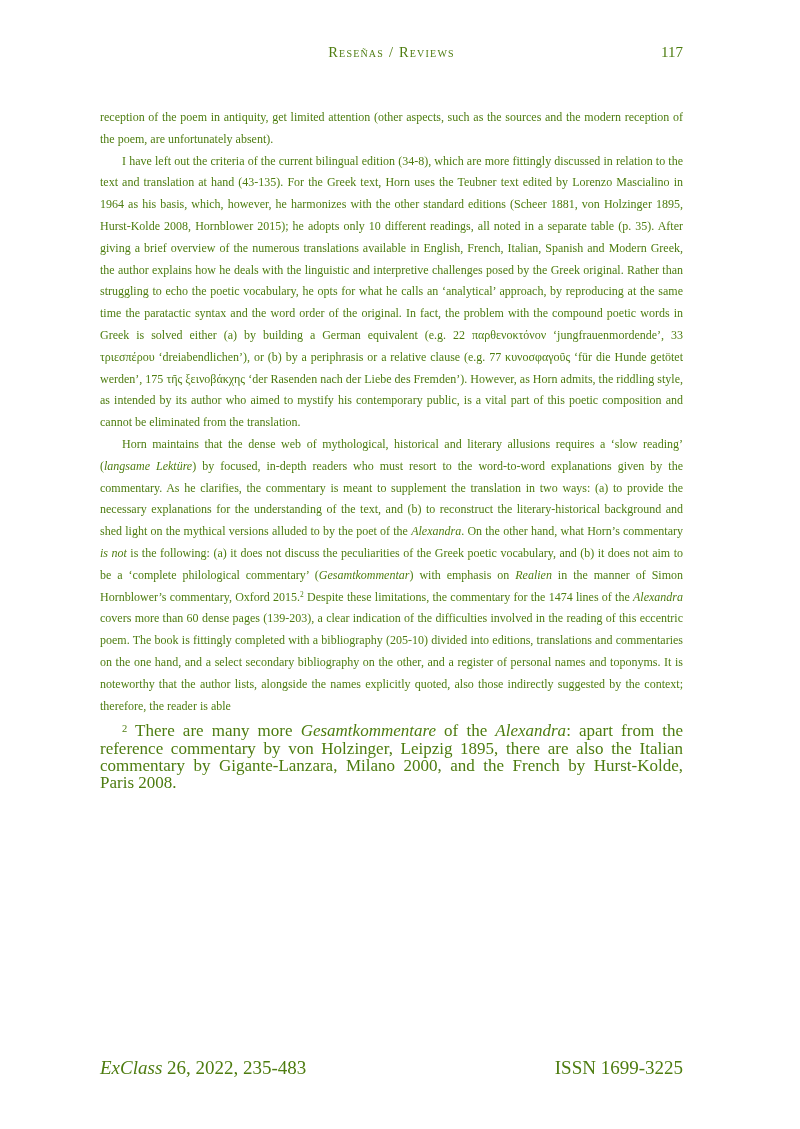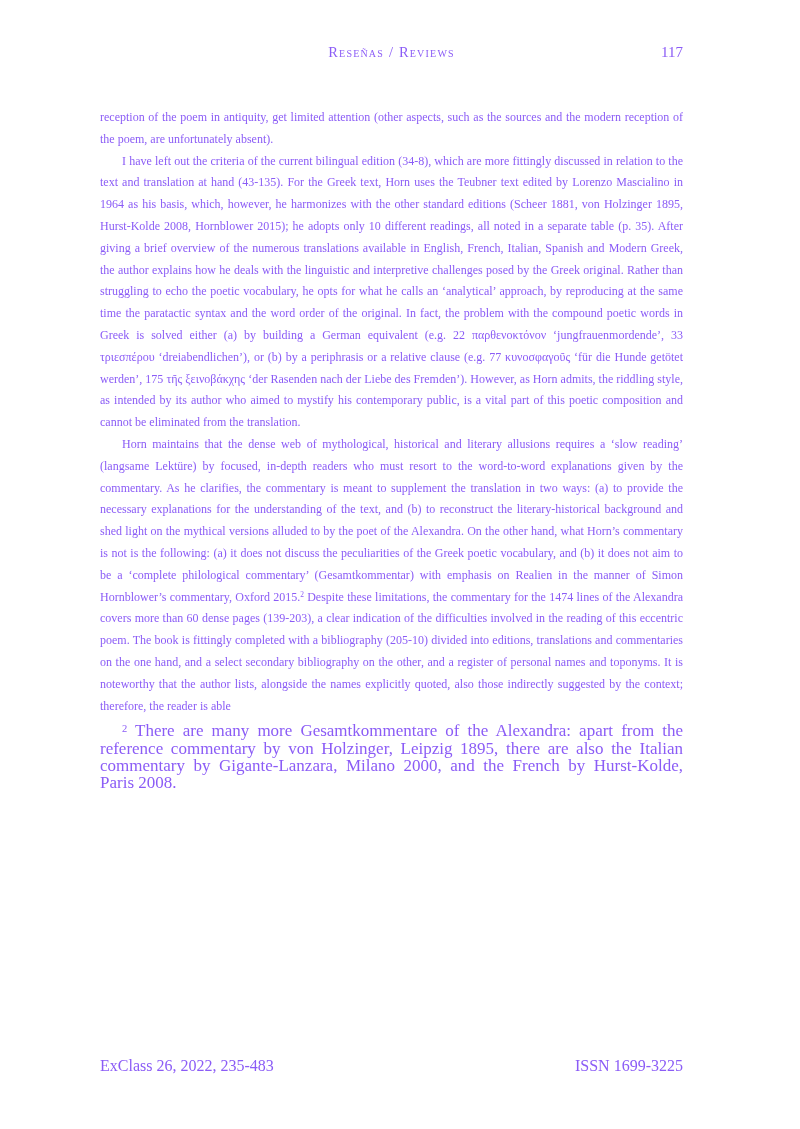--- a/index.html
+++ b/index.html
@@ -3,21 +3,21 @@
 <meta charset="utf-8">
 <style>
   * { margin: 0; padding: 0; box-sizing: border-box; }
   html, body { background: #ffffff; }
   .page {
     position: relative;
     width: 800px;
     height: 1129px;
     margin: 0 auto;
     background: #ffffff;
-    color: #8b5cf6;
+    color: #4d7c0f;
     font-family: "Liberation Serif", "DejaVu Serif", serif;
     overflow: hidden;
   }
   .content {
     position: absolute;
     left: 100px;
     right: 117px;
     top: 0;
   }
   .page-header {
@@ -47,35 +47,35 @@
   }
   .body-text p.indent { text-indent: 22px; }
   .body-text p.no-indent { text-indent: 0; }
   .footnotes {
     margin-top: 5px;
     font-size: 17px;
     line-height: 17.2px;
     text-align: justify;
   }
   .footnotes p.footnote { text-indent: 22px; }
-  .run.i { }
+  .run.i { font-style: italic; }
   .run.sup {
     position: relative;
     top: -0.42em;
     font-size: 0.62em;
     line-height: 0;
   }
   .page-footer {
     position: absolute;
     left: 100px;
     right: 117px;
     top: 1057px;
     display: flex;
     justify-content: space-between;
-    font-size: 16px;
+    font-size: 19px;
   }
 </style>
 </head>
 <body>
 
 <div class="page">
   <div class="content">
 
     <header class="page-header">
       <div class="running-head">Reseñas / Reviews</div>

